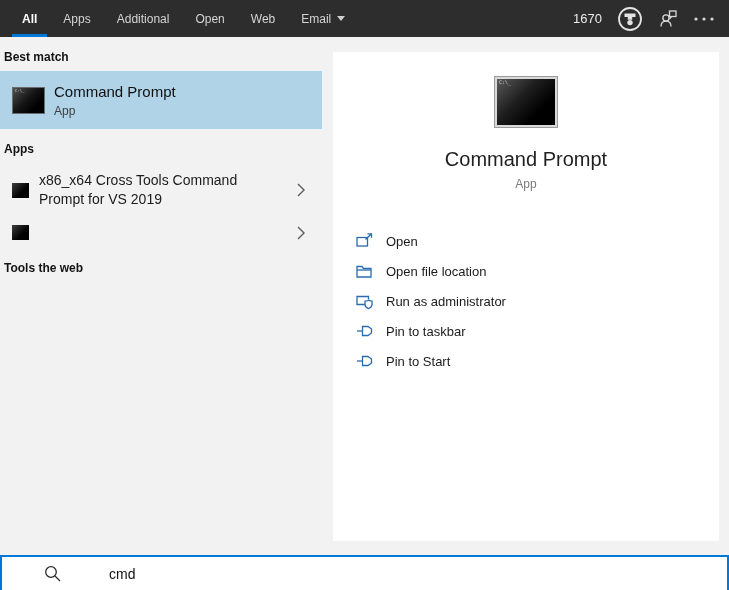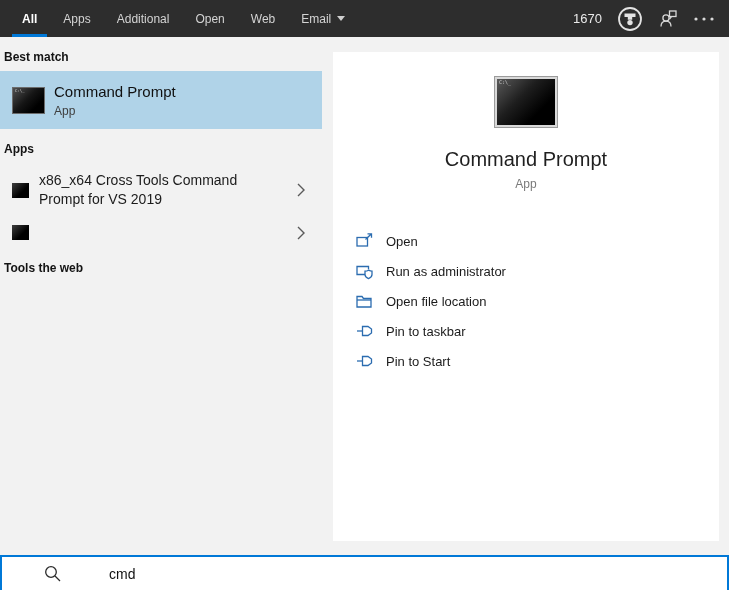--- a/index.html
+++ b/index.html
@@ -164,35 +164,35 @@
     <span class="action-icon">
       <svg width="17" height="16" viewBox="0 0 17 16" fill="none" stroke="#2b6cb0" stroke-width="1.3">
         <rect x="1" y="4.5" width="10.5" height="8.5"></rect>
         <path d="M9.5 6.5 L15.5 0.8 M11.5 0.8 h4 v4"></path>
       </svg>
     </span>
     <span class="action-label">Open</span>
   </div>
   <div class="action-row">
     <span class="action-icon">
+      <svg width="16" height="15" viewBox="0 0 16 15" fill="none" stroke="#2b6cb0" stroke-width="1.3">
+        <path d="M1 2.5 h5 l1.5 2 H15 v8.5 H1 z"></path>
+        <path d="M1 6 h14"></path>
+      </svg>
+    </span>
+    <span class="action-label">Open file location</span>
+  </div>
+  <div class="action-row">
+    <span class="action-icon">
       <svg width="17" height="17" viewBox="0 0 17 17" fill="none" stroke="#2b6cb0" stroke-width="1.3">
         <path d="M12 11.5 H1 V3.5 h11.5 v3"></path>
         <path d="M12.5 7.2 q2 1 3.5 1 v3.4 q0 2.7-3.5 4 q-3.5-1.3-3.5-4 V8.2 q2 0 3.5-1" fill="#ffffff"></path>
       </svg>
     </span>
     <span class="action-label">Run as administrator</span>
-  </div>
-  <div class="action-row">
-    <span class="action-icon">
-      <svg width="16" height="15" viewBox="0 0 16 15" fill="none" stroke="#2b6cb0" stroke-width="1.3">
-        <path d="M1 2.5 h5 l1.5 2 H15 v8.5 H1 z"></path>
-        <path d="M1 6 h14"></path>
-      </svg>
-    </span>
-    <span class="action-label">Open file location</span>
   </div>
   <div class="action-row">
     <span class="action-icon">
       <svg width="17" height="16" viewBox="0 0 17 16" fill="none" stroke="#2b6cb0" stroke-width="1.3">
         <path d="M1 8 h5"></path>
         <path d="M6.5 3.5 h5.5 l3.5 2.5 v4 l-3.5 2.5 H6.5 z"></path>
       </svg>
     </span>
     <span class="action-label">Pin to taskbar</span>
   </div>

